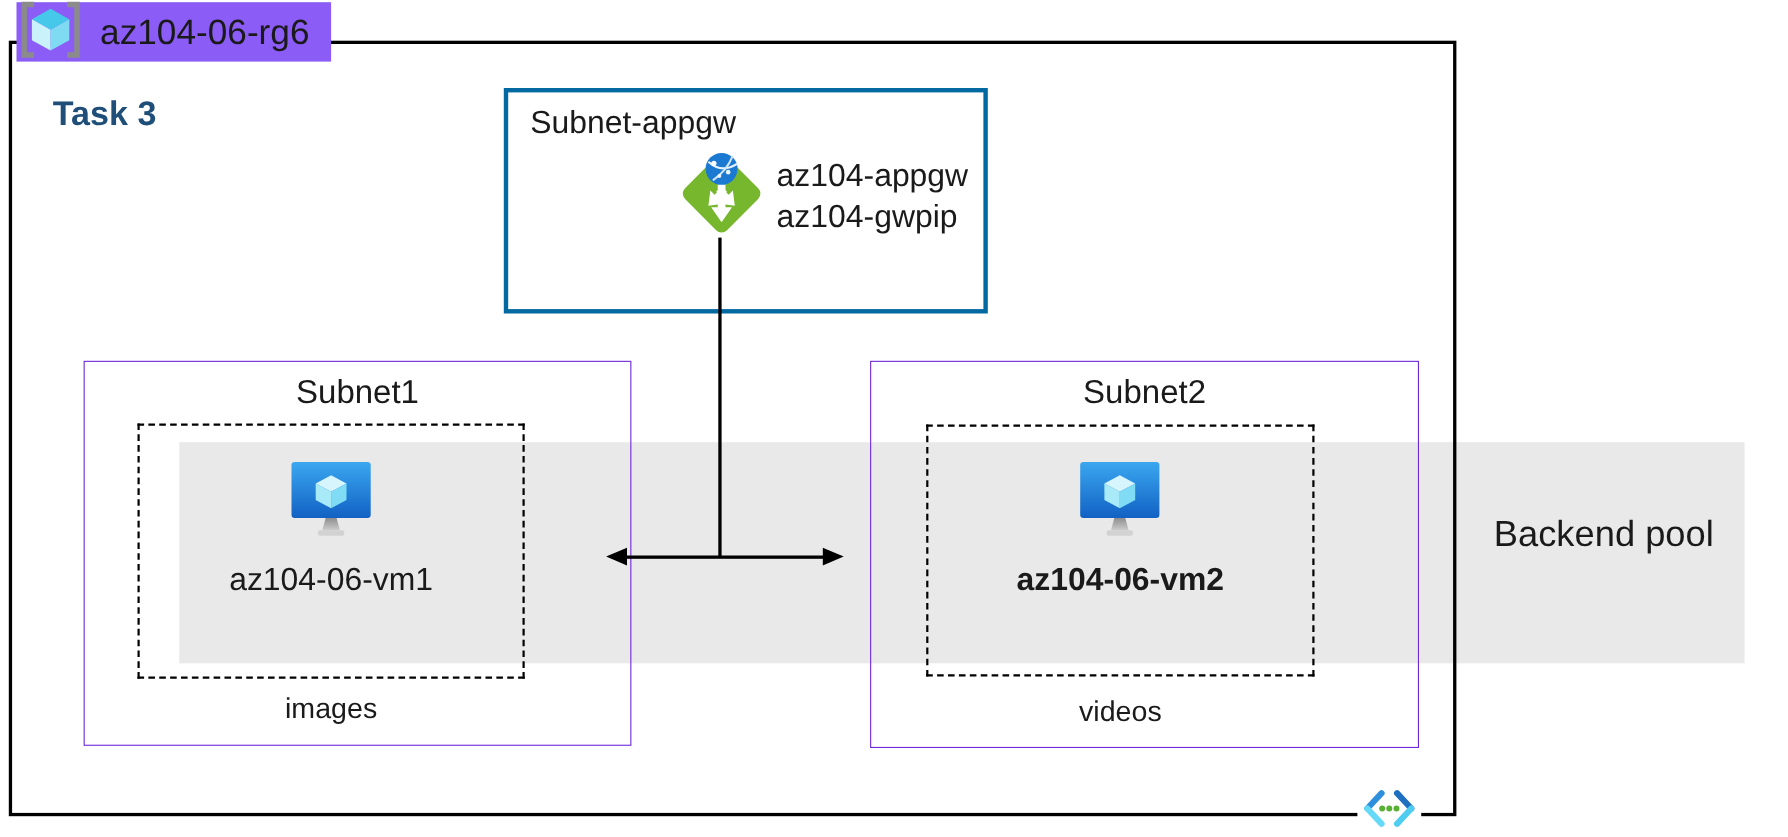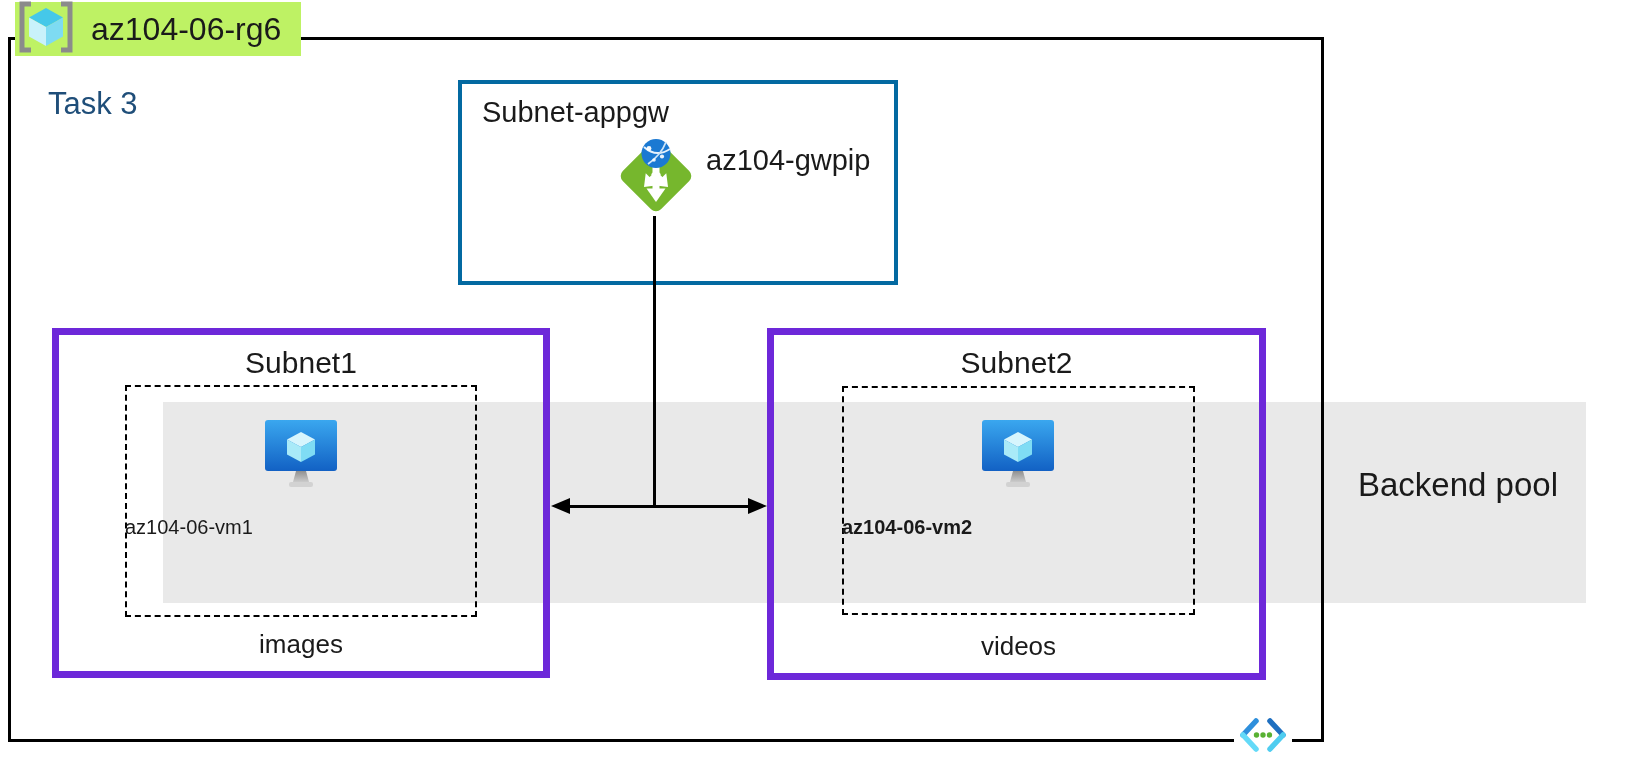--- a/index.html
+++ b/index.html
@@ -6,47 +6,47 @@
   .canvas{
     position:relative;width:1625px;height:761px;background:#ffffff;overflow:hidden;
     font-family:"Liberation Sans","DejaVu Sans",sans-serif;color:#1a1a1a;
   }
   
   .band{position:absolute;left:163px;top:402px;width:1423px;height:201px;background:#e9e9e9;z-index:0;}
   .backend-label{position:absolute;left:1310px;top:466px;width:296px;text-align:center;font-size:33px;z-index:2;}
   
   .rg-box{position:absolute;left:8px;top:37px;width:1316px;height:705px;border:3px solid #000;box-sizing:border-box;z-index:1;}
   .rg-header{position:absolute;left:15px;top:2px;height:54px;display:flex;align-items:center;gap:16px;
-    background:#bef264;padding:0 20px 0 2px;z-index:4;}
+    background:#8b5cf6;padding:0 20px 0 2px;z-index:4;}
   .rg-title{font-size:32px;white-space:nowrap;}
-  .task{position:absolute;left:48px;top:86px;font-size:31px;font-weight:normal;color:#1f4e79;z-index:3;}
+  .task{position:absolute;left:48px;top:86px;font-size:31px;font-weight:bold;color:#1f4e79;z-index:3;}
   
   .appgw-box{position:absolute;left:458px;top:80px;width:440px;height:205px;border:4px solid #0369a1;box-sizing:border-box;z-index:1;}
   .appgw-title{position:absolute;left:20px;top:12px;font-size:29px;}
   .appgw-icon{position:absolute;left:612px;top:131px;z-index:3;}
   .appgw-labels{position:absolute;left:706px;top:142px;font-size:29px;line-height:37px;z-index:3;}
   
   .v-line{position:absolute;left:653px;top:216px;width:3px;height:291px;background:#000;z-index:2;}
   .h-line{position:absolute;left:566px;top:505px;width:186px;height:3px;background:#000;z-index:2;}
   .arrow-left{position:absolute;left:551px;top:498px;width:0;height:0;z-index:2;
     border-top:8px solid transparent;border-bottom:8px solid transparent;border-right:19px solid #000;}
   .arrow-right{position:absolute;left:748px;top:498px;width:0;height:0;z-index:2;
     border-top:8px solid transparent;border-bottom:8px solid transparent;border-left:19px solid #000;}
   
-  .subnet-box{position:absolute;border:7px solid #6d28d9;box-sizing:border-box;z-index:1;}
+  .subnet-box{position:absolute;border:1px solid #6d28d9;box-sizing:border-box;z-index:1;margin-left:24px;}
   .subnet1-box{left:52px;top:328px;width:498px;height:350px;}
   .subnet2-box{left:767px;top:328px;width:499px;height:352px;padding-left:14px;}
   .subnet-title{position:absolute;top:11px;left:0;width:100%;text-align:center;font-size:30px;}
   .dashed{position:absolute;border:2px dashed #000;box-sizing:border-box;z-index:1;}
   .dashed1{left:125px;top:385px;width:352px;height:232px;}
   .dashed2{left:842px;top:386px;width:353px;height:229px;}
   .vm-icon{position:absolute;z-index:3;}
   .vm1-icon{left:262px;top:419px;}
   .vm2-icon{left:979px;top:419px;}
-  .vm-label{position:absolute;text-align:left;font-size:20px;line-height:37px;z-index:3;}
+  .vm-label{position:absolute;text-align:center;font-size:29px;line-height:37px;z-index:3;}
   .vm1-label{left:125px;top:509px;width:352px;}
   .vm2-label{left:842px;top:509px;width:353px;font-weight:bold;}
   .storage-label{position:absolute;text-align:center;font-size:26px;z-index:3;}
   .images-label{left:125px;top:629px;width:352px;}
   .videos-label{left:842px;top:631px;width:353px;}
   
   .vnet-wrap{position:absolute;left:1234px;top:713px;width:58px;height:44px;background:#ffffff;
     display:flex;align-items:center;justify-content:center;z-index:4;}
 </style>
 </head>
@@ -107,20 +107,21 @@
       </g>
       <circle cx="44" cy="22.5" r="14.5" fill="#1b79d2"></circle>
       <path d="M32 16 Q44 27 58 18" stroke="#e6f1fb" stroke-width="2" fill="none"></path>
       <path d="M36 33 Q49 24 54 11" stroke="#cfe5f8" stroke-width="1.8" fill="none"></path>
       <circle cx="37" cy="17.5" r="2.4" fill="#ffffff" opacity="0.95"></circle>
       <circle cx="50" cy="25.5" r="2.1" fill="#ffffff" opacity="0.9"></circle>
       <circle cx="42" cy="29" r="1.8" fill="#ffffff" opacity="0.85"></circle>
     </svg>
   </div>
   <div class="appgw-labels">
+    <div>az104-appgw</div>
     <div>az104-gwpip</div>
   </div>
 
   <div class="v-line"></div>
   <div class="h-line"></div>
   <div class="arrow-left"></div>
   <div class="arrow-right"></div>
 
   <div class="subnet-box subnet1-box">
     <div class="subnet-title">Subnet1</div>

